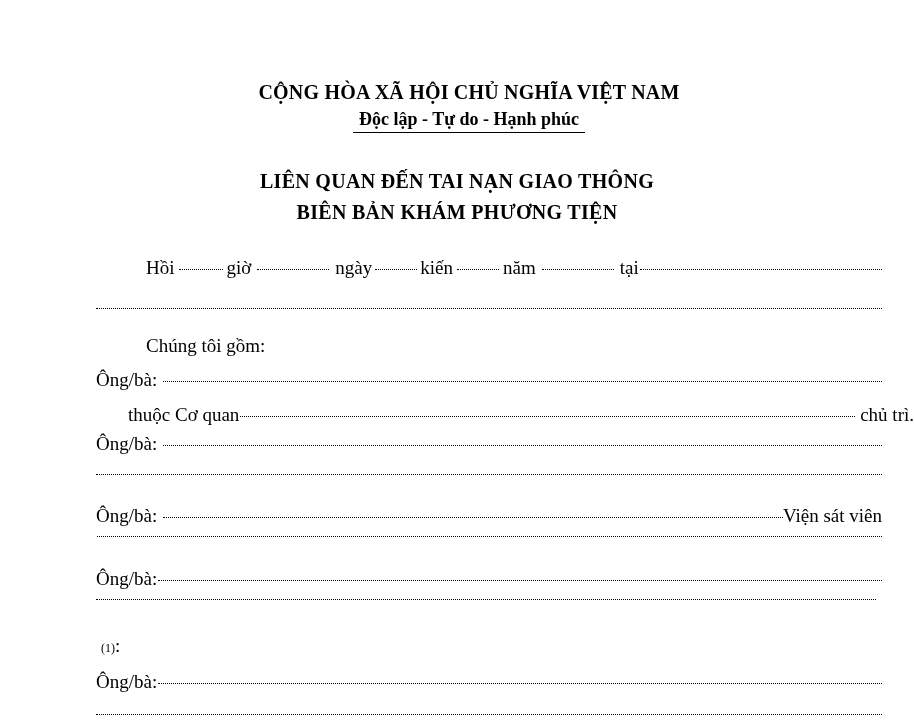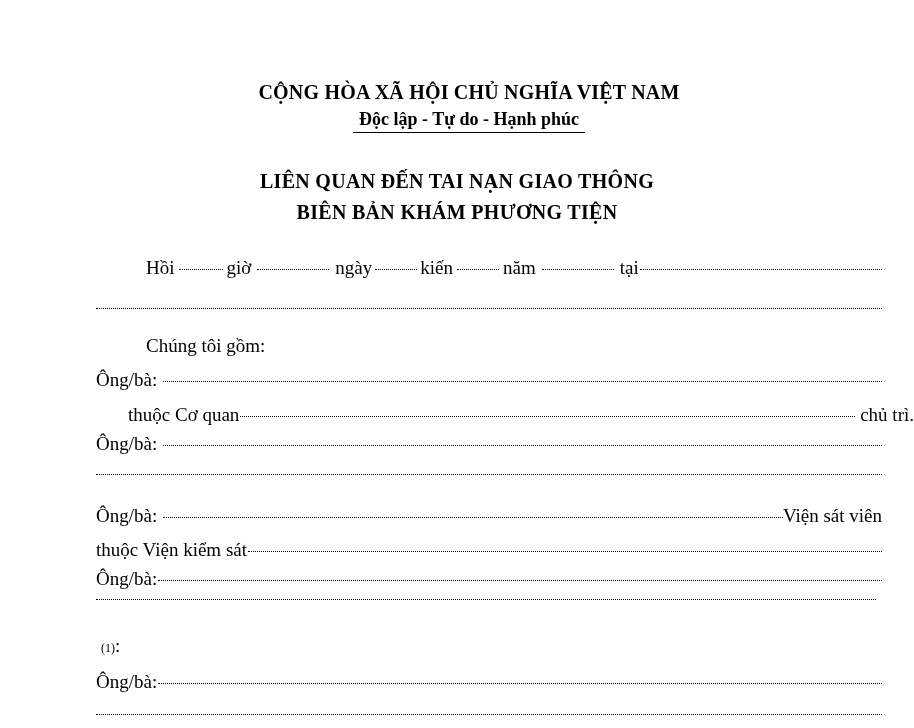--- a/index.html
+++ b/index.html
@@ -184,21 +184,20 @@
 
     <div class="r rule" style="top:216px;"></div>
 
     <div class="r row" style="top:248px;">
       <span class="txt">Ông/bà:</span>
       <span class="dots grow" style="margin-left:6px;"></span>
       <span class="txt">Viện sát viên</span>
     </div>
 
     <div class="r row" style="top:282px;">
-      <span class="txt">thuộc Viện kiểm sát</span>
       <span class="dots grow" style="margin-left:1px;"></span>
     </div>
 
     <div class="r row" style="top:311px;">
       <span class="txt">Ông/bà:</span>
       <span class="dots grow" style="margin-left:1px;"></span>
     </div>
 
     <div class="r row" style="top:345px;">
       <span class="dots grow" style="margin-right:6px;"></span>

